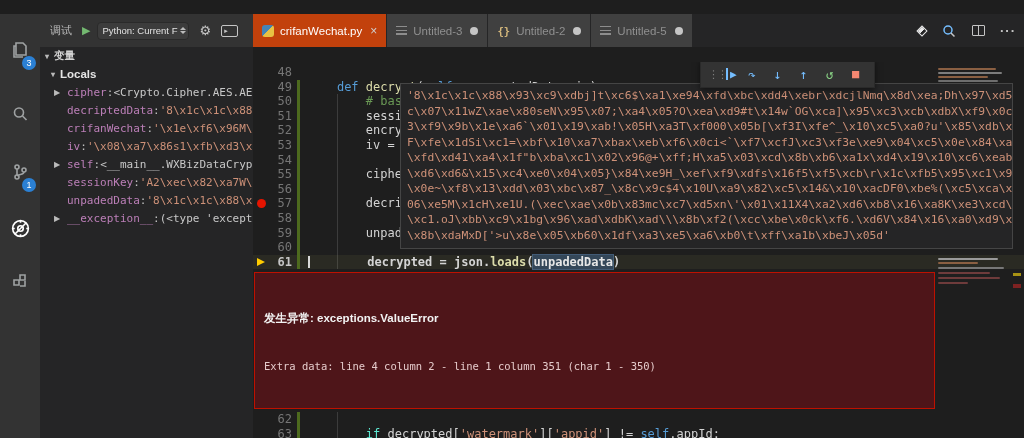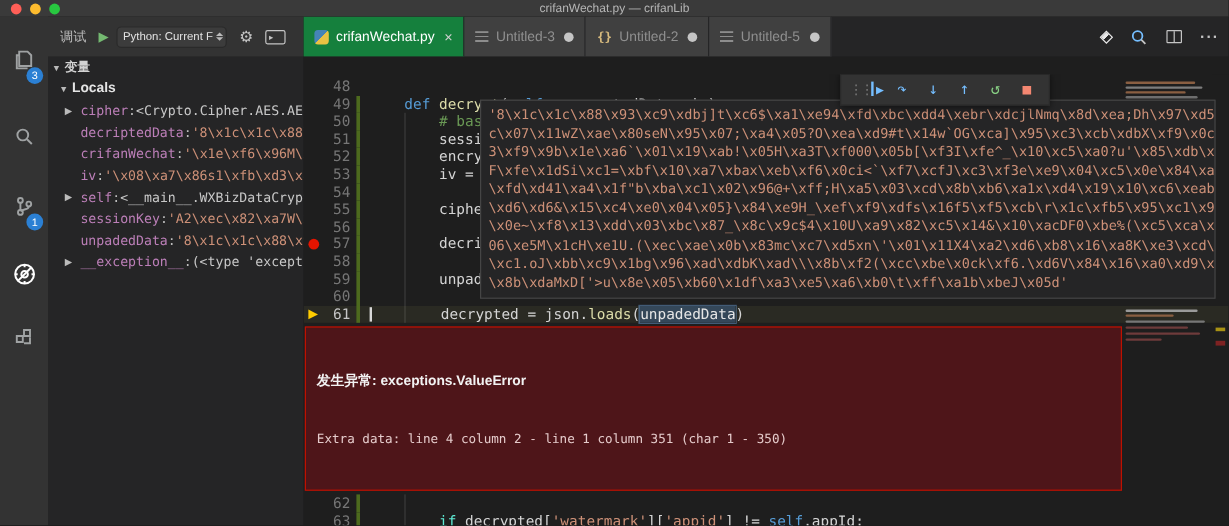--- a/index.html
+++ b/index.html
@@ -43,21 +43,21 @@
              font-family:"DejaVu Sans Mono", monospace; font-size:11px; padding-left:14px; }
   .var-row .tw { width:13px; flex:0 0 13px; font-size:8px; color:#bbb; font-family:"Liberation Sans",sans-serif;}
   .var-name { color:#bc7fb8; }
   .var-sep  { color:#bfbfbf; }
   .v-str { color:#ce9178; } .v-obj { color:#c8c8c8; }
   
   .editor-region { position:absolute; left:253px; top:14px; width:771px; height:424px; background:#1e1e1e; }
   .tabbar { position:absolute; left:0; top:0; width:771px; height:33px; background:#252526; display:flex; }
   .tab { height:33px; display:flex; align-items:center; padding:0 9px; background:#404040; border-right:1px solid #252526;
          font-size:11.5px; color:#8f8f8f; gap:6px; white-space:nowrap; }
-  .tab.active { background:#15803d; color:#ffffff; }
+  .tab.active { background:#c2410c; color:#ffffff; }
   .py-ic { width:12px; height:12px; border-radius:3px; background:linear-gradient(135deg,#4584b6 50%,#e8c243 50%); }
   .file-ic { width:11px; height:9px; background:repeating-linear-gradient(180deg,#8d8d8d 0 1.4px,transparent 1.4px 3.6px); }
   .braces-ic { color:#d7ba7d; font-family:"DejaVu Sans Mono",monospace; font-size:10.5px; font-weight:bold; }
   .close-x { color:#d0d0d0; font-size:12px; margin-left:2px; }
   .dirty { width:8px; height:8px; border-radius:50%; background:#c5c5c5; margin-left:2px; }
   .ed-actions { position:absolute; right:8px; top:0; height:33px; display:flex; align-items:center; gap:15px; }
   .ic-diamond { width:8px; height:8px; transform:rotate(45deg); border:1.3px solid #e8e8e8;
                 background:linear-gradient(90deg,#e8e8e8 50%,transparent 50%); }
   .ic-split { width:13px; height:11px; border:1.3px solid #c5c5c5; border-radius:1px; position:relative; }
   .ic-split::after { content:""; position:absolute; left:5px; top:0; width:1.3px; height:100%; background:#c5c5c5; }
@@ -65,21 +65,21 @@
   
   .editor-content { position:absolute; left:0; top:48px; width:771px; height:391px; overflow:hidden;
                     font-family:"DejaVu Sans Mono", monospace; font-size:12px; }
   .code-block { padding-top:3px; }
   .code-line { display:flex; height:14.6px; line-height:14.6px; white-space:pre; position:relative; }
   .glyph { width:18px; flex:0 0 18px; position:relative; }
   .lnum { width:26px; flex:0 0 26px; text-align:right; color:#767676; padding-right:5px; }
   .chbar { width:3px; flex:0 0 3px; }
   .code-line.changed .chbar { background:#4d6a1e; }
   .codetxt { padding-left:8px; color:#d4d4d4; }
-  .code-line.current { background:rgba(255,255,120,0.055); }
+  .code-line.current { background:rgba(255,255,120,0.055);font-weight:bold; }
   .code-line.current .lnum { color:#c6c6c6; }
   .bp-dot { position:absolute; left:4px; top:3px; width:9px; height:9px; border-radius:50%; background:#e51400; }
   .cur-arrow { position:absolute; left:4px; top:3.5px; width:0; height:0;
                border-top:4.5px solid transparent; border-bottom:4.5px solid transparent; border-left:8px solid #ffcc00; }
   .tok-kw{color:#569cd6;} .tok-kw2{color:#5eead4;} .tok-fn{color:#dcdcaa;} .tok-cm{color:#6a9955;}
   .tok-str{color:#ce9178;} .tok-slf{color:#569cd6;} .tok-pl{color:#d4d4d4;}
   .tok-hl{color:#e6e6e6; background:rgba(64,106,156,0.45); box-shadow:0 0 0 1px rgba(96,142,192,0.55);}
   .cursor { display:inline-block; width:1.5px; height:12px; background:#d8d8d8; vertical-align:middle; }
   .indent-guide { position:absolute; width:1px; background:#3c3c3c; left:84px; }
   
@@ -104,28 +104,20 @@
   .minimap { position:absolute; right:14px; top:0; width:74px; height:391px; z-index:1; }
   .minimap i { position:absolute; height:2px; border-radius:1px; display:block; }
   .ruler { position:absolute; right:0; top:0; width:14px; height:391px; background:#1e1e1e; }
   .ruler i { position:absolute; display:block; }
 </style>
 </head>
 <body>
 
 <div class="app">
 
-  <div class="titlebar">
-    <div class="lights">
-      <span class="light l-red"></span>
-      <span class="light l-yel"></span>
-      <span class="light l-grn"></span>
-    </div>
-    <span>crifanWechat.py — crifanLib</span>
-  </div>
 
   <div class="activitybar">
     <div class="act-item" style="top:14px">
       <svg width="22" height="22" viewBox="0 0 22 22">
         <path d="M7 4 h7 l3 3 v9 h-10 z"></path>
           <path d="M7 7 h-2 v11 h9"></path>
       </svg>
       <span class="badge">3</span>
     </div>
     <div class="act-item" style="top:78px">

